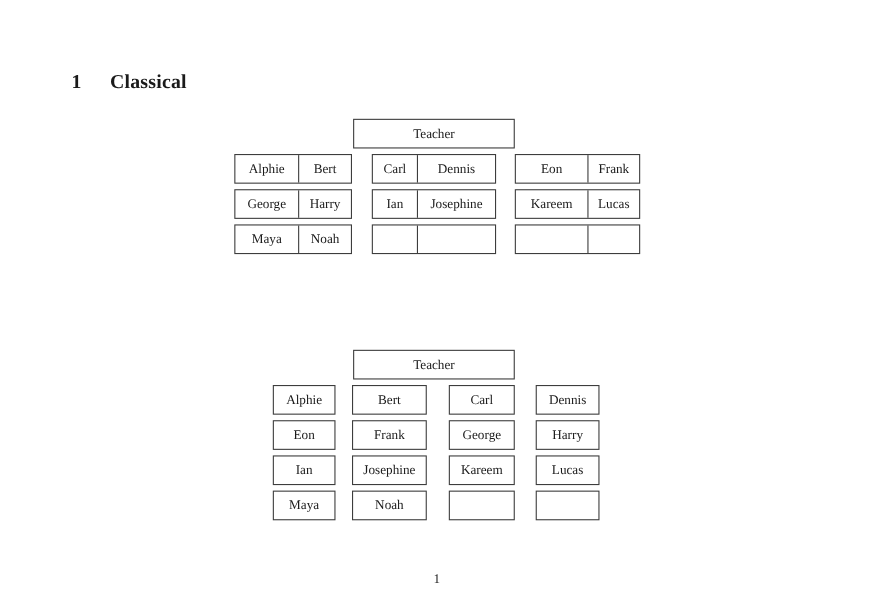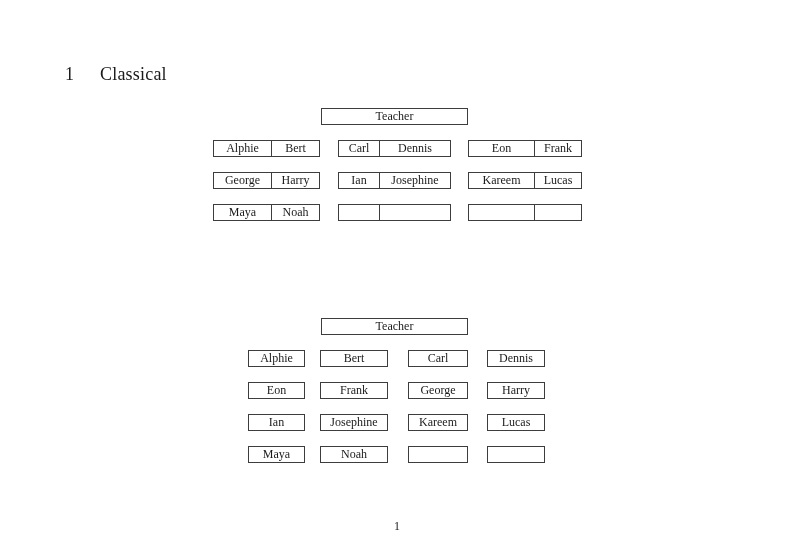--- a/index.html
+++ b/index.html
@@ -8,28 +8,28 @@
     background:#ffffff;
     font-family:"Liberation Serif","DejaVu Serif",serif;
     color:#1a1a1a;
   }
   .page {
     position:relative; width:794px; height:560px;
     background:#ffffff; overflow:hidden;
   }
   .heading {
     position:absolute; left:65px;
-    font-weight:normal; font-size:18px; line-height:20px;
+    font-weight:bold; font-size:18px; line-height:20px;
     letter-spacing:0.2px; white-space:nowrap;
   }
   .heading-1 { top:64px; }
   .heading-2 { top:275px; }
   .heading .num { display:inline-block; width:35px; }
   .box {
-    position:absolute; height:17px;
+    position:absolute; height:27px;
     border:1px solid #3d3d3d; background:#ffffff;
     display:flex; align-items:center;
     font-size:12px; line-height:15px;
   }
   .center { justify-content:center; }
   .cell {
     height:100%; display:flex; align-items:center; justify-content:center;
     overflow:hidden; white-space:nowrap;
   }
   .cell.first { flex:none; }

